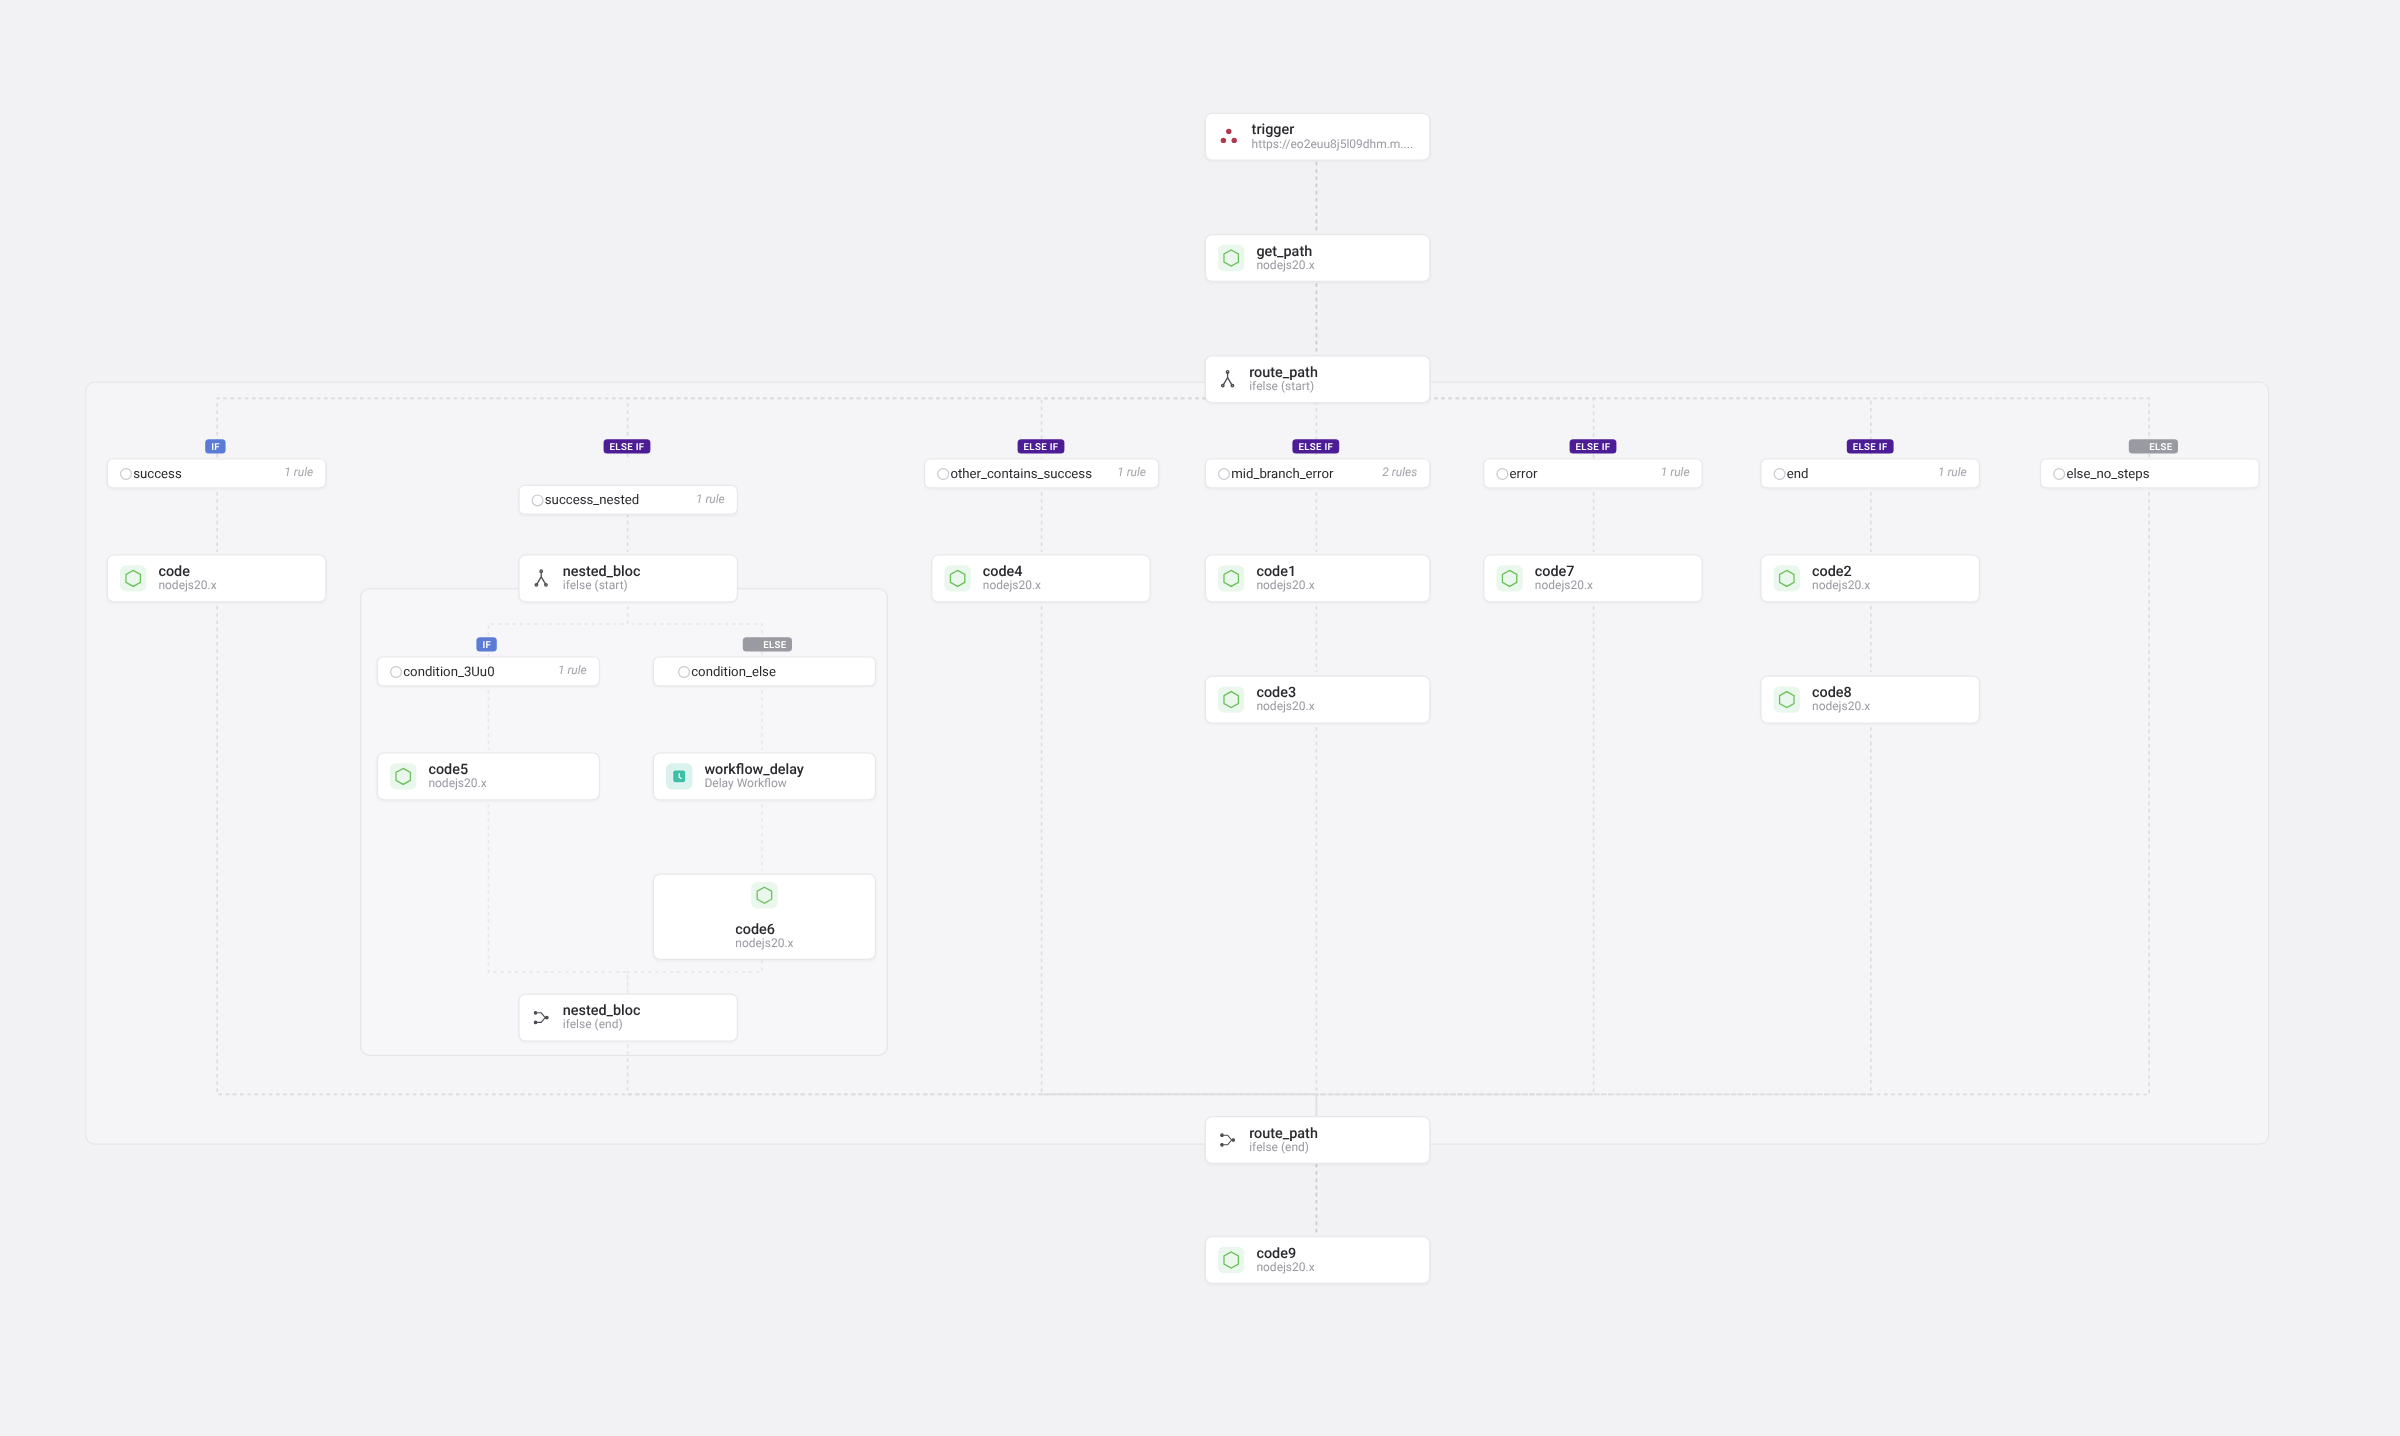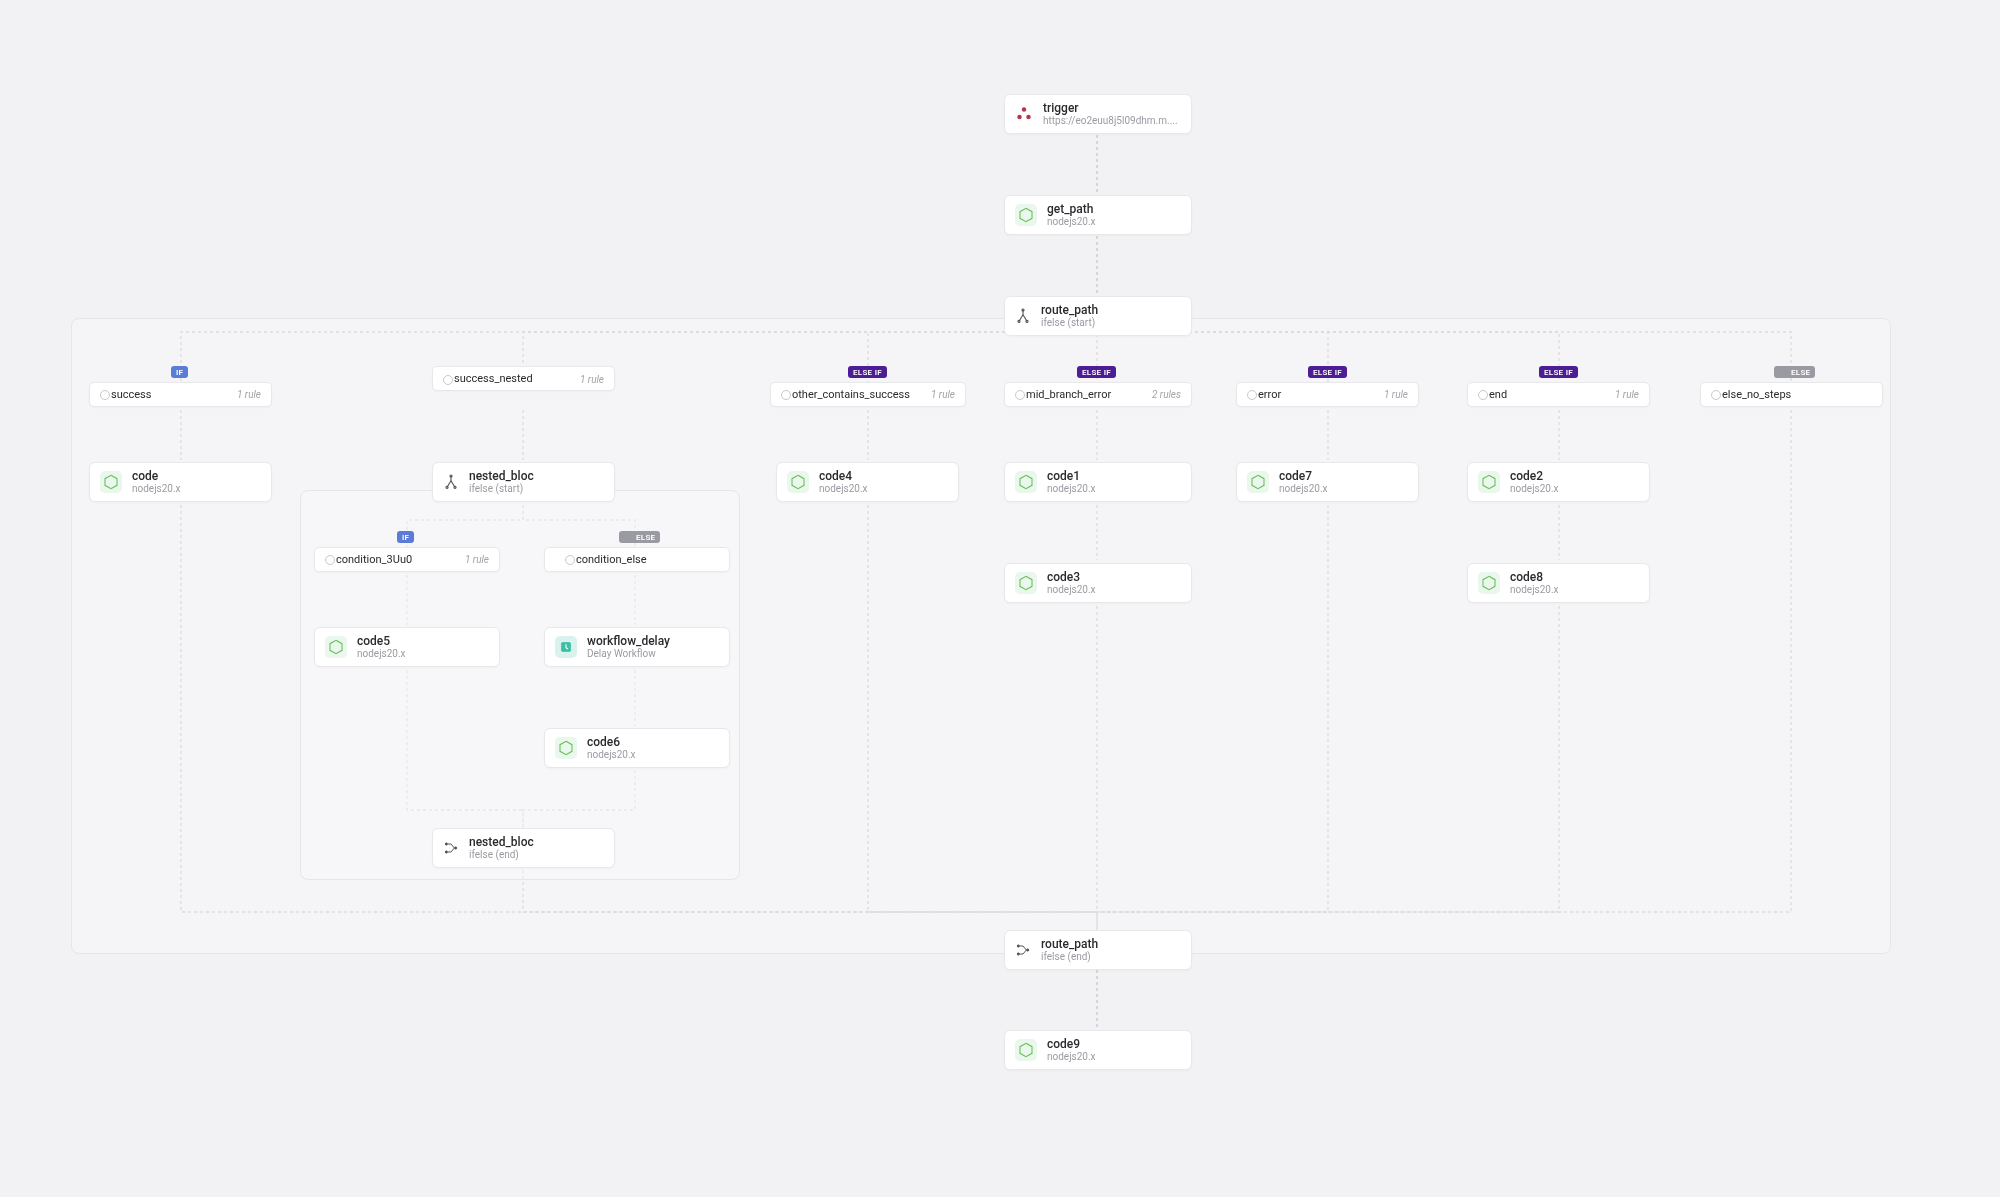--- a/index.html
+++ b/index.html
@@ -173,21 +173,21 @@
 <div class="pill elseif" style="left:1077px; top:366px;">ELSE IF</div>
 <div class="pill elseif" style="left:1308px; top:366px;">ELSE IF</div>
 <div class="pill elseif" style="left:1539px; top:366px;">ELSE IF</div>
 <div class="pill else" style="left:1774px; top:366px;">ELSE</div>
 
 <div class="cond" style="left:89px; top:382px; width:183px;">
   <span class="radio"></span>
   <span class="label">success</span>
   <span class="rules">1 rule</span>
 </div>
-<div class="cond" style="left:432px; top:366px; width:183px;align-items:flex-end;">
+<div class="cond" style="left:432px; top:404px; width:183px;">
   <span class="radio"></span>
   <span class="label">success_nested</span>
   <span class="rules">1 rule</span>
 </div>
 <div class="cond" style="left:770px; top:382px; width:196px;">
   <span class="radio"></span>
   <span class="label">other_contains_success</span>
   <span class="rules">1 rule</span>
 </div>
 <div class="cond" style="left:1004px; top:382px; width:188px;">
@@ -332,21 +332,21 @@
       <svg width="16" height="16" viewBox="0 0 24 24">
         <rect x="4" y="4" width="16" height="16" rx="3"></rect>
         <path d="M12 8 v5 l3 2" stroke="#fff" stroke-width="1.6" fill="none"></path>
       </svg>
     </span>
   <span class="txt">
       <span class="title">workflow_delay</span>
       <span class="sub">Delay Workflow</span>
     </span>
 </div>
-<div class="node" style="left:544px; top:728px; width:186px;">
+<div class="node" style="left:544px; top:728px; width:186px;flex-direction:column;">
   <span class="icon ic-node green">
       <svg width="16" height="16" viewBox="0 0 24 24" stroke-width="1.6">
         <polygon points="12,2 21,7 21,17 12,22 3,17 3,7"></polygon>
       </svg>
     </span>
   <span class="txt">
       <span class="title">code6</span>
       <span class="sub">nodejs20.x</span>
     </span>
 </div>

